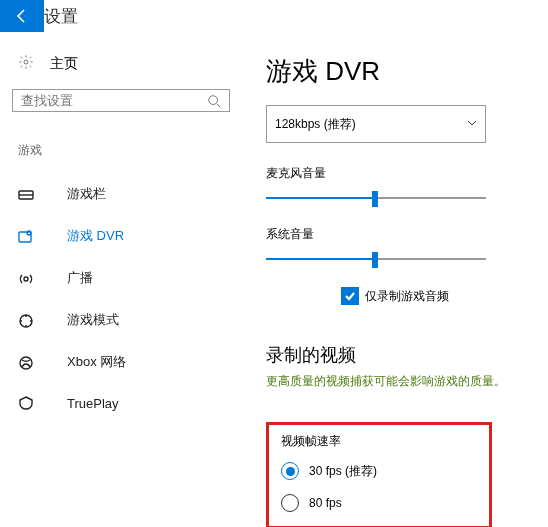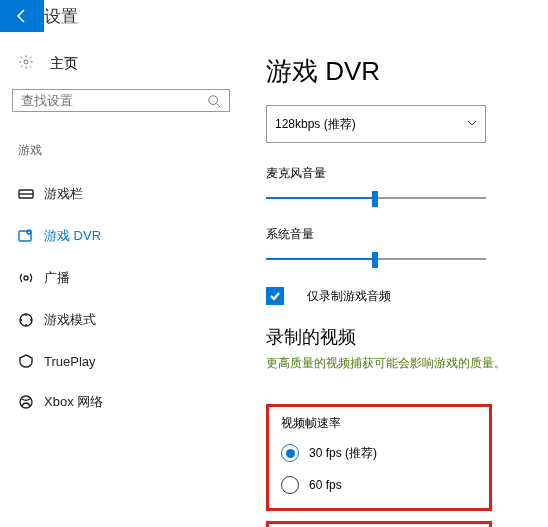--- a/index.html
+++ b/index.html
@@ -10,34 +10,34 @@
 .header-title { padding-left: 0; font-size: 17px; color: #333; }
 .layout { display: flex; }
 .sidebar { width: 242px; padding: 18px 12px 0 12px; }
 .home-row { display: flex; align-items: center; gap: 16px; padding: 4px 6px 16px 6px; font-size: 14px; }
 .gear-icon svg { width: 16px; height: 16px; stroke: #333; fill: none; }
 .search-box { border: 1px solid #999; height: 23px; display: flex; align-items: center; padding: 0 8px; margin-bottom: 24px; }
 .search-box input { flex: 1; border: none; outline: none; font-size: 13px; color: #666; background: transparent; }
 .search-box svg { width: 14px; height: 14px; stroke: #666; fill: none; }
 .category-label { font-size: 12px; color: #666; padding: 6px 6px 14px 6px; }
 .nav { list-style: none; }
-.nav li { display: flex; align-items: center; gap: 10px; padding: 12px 6px; font-size: 13px; color: #222; }
+.nav li { display: flex; align-items: flex-end; gap: 33px; padding: 12px 6px; font-size: 13px; color: #222; }
 .nav li.active { color: #0078d7; }
 .nav li .nav-icon { width: 16px; height: 16px; display: flex; align-items: center; justify-content: center; }
 .nav li .nav-icon svg { width: 16px; height: 16px; stroke: currentColor; fill: none; stroke-width: 1.4; }
 .main { flex: 1; padding: 22px 24px 0 24px; }
 .page-title { font-size: 26px; font-weight: 400; margin-bottom: 16px; }
 .select { width: 220px; height: 38px; border: 1px solid #999; display: flex; align-items: center; justify-content: space-between; padding: 0 8px; font-size: 12px; margin-bottom: 22px; }
 .chevron svg { width: 10px; height: 10px; stroke: #333; fill: none; }
 .slider-label { font-size: 12px; margin-bottom: 6px; }
 .slider { width: 220px; height: 22px; position: relative; margin-bottom: 16px; }
 .track { position: absolute; top: 9px; left: 0; right: 0; height: 2px; background: #999; }
 .track-fill { position: absolute; top: 9px; left: 0; height: 2px; background: #0078d7; }
 .thumb { position: absolute; top: 3px; width: 6px; height: 16px; background: #0078d7; }
-.checkbox-row { display: flex; align-items: center; gap: 23px; font-size: 12px; margin-bottom: 20px; }
+.checkbox-row { display: flex; align-items: center; gap: 6px; font-size: 12px; margin-bottom: 38px; justify-content: center; }
 .checkbox { width: 18px; height: 18px; background: #0078d7; display: flex; align-items: center; justify-content: center; }
 .checkbox svg { width: 12px; height: 12px; stroke: #fff; fill: none; stroke-width: 2.2; }
 .section-title { font-size: 18px; font-weight: 400; margin-bottom: 6px; }
 .section-desc { font-size: 12px; color: #4d7c0f; margin-bottom: 32px; }
 .highlight-box { border: 3px solid #d9211e; padding: 8px 12px 10px 12px; margin-bottom: 10px; width: 226px; }
 .sub-label { font-size: 12px; margin-bottom: 12px; }
 .radio-row { display: flex; align-items: center; gap: 10px; font-size: 12px; margin-bottom: 14px; }
 .radio { width: 18px; height: 18px; border: 1.5px solid #333; border-radius: 50%; display: flex; align-items: center; justify-content: center; }
 .radio.checked { border-color: #0078d7; }
 .radio.checked::after { content: ""; width: 9px; height: 9px; border-radius: 50%; background: #0078d7; }
@@ -106,33 +106,33 @@
             <svg viewBox="0 0 16 16">
               <circle cx="8" cy="8" r="6"></circle>
               <path d="M8 2v2M8 12v2M2 8h2M12 8h2"></path>
             </svg>
           </span>
         <span>游戏模式</span>
       </li>
       <li>
         <span class="nav-icon">
             <svg viewBox="0 0 16 16">
-              <path d="M8 2l6 3v4c0 3-3 5-6 5s-6-2-6-5V5l6-3z"></path>
-            </svg>
-          </span>
-        <span>TruePlay</span>
-      </li>
-      <li>
-        <span class="nav-icon">
-            <svg viewBox="0 0 16 16">
               <circle cx="8" cy="8" r="6"></circle>
               <path d="M4 5c3 2 5 2 8 0M4 12c2-4 6-4 8 0"></path>
             </svg>
           </span>
         <span>Xbox 网络</span>
+      </li>
+      <li>
+        <span class="nav-icon">
+            <svg viewBox="0 0 16 16">
+              <path d="M8 2l6 3v4c0 3-3 5-6 5s-6-2-6-5V5l6-3z"></path>
+            </svg>
+          </span>
+        <span>TruePlay</span>
       </li>
     </ul>
   </div>
 
   <div class="main">
     <div class="page-title">游戏 DVR</div>
 
     <div class="select">
       <span>128kbps (推荐)</span>
       <span class="chevron"><svg viewBox="0 0 10 10">
@@ -167,21 +167,21 @@
     <div class="section-desc">更高质量的视频捕获可能会影响游戏的质量。</div>
 
     <div class="highlight-box">
       <div class="sub-label">视频帧速率</div>
       <div class="radio-row">
         <div class="radio checked"></div>
         <span>30 fps (推荐)</span>
       </div>
       <div class="radio-row" style="margin-bottom:4px">
         <div class="radio"></div>
-        <span>60 fps</span>
+        <span>80 fps</span>
       </div>
     </div>
 
     <div class="highlight-box">
       <div class="sub-label">视频质量</div>
 
     </div>
 
   </div>
 </div>

